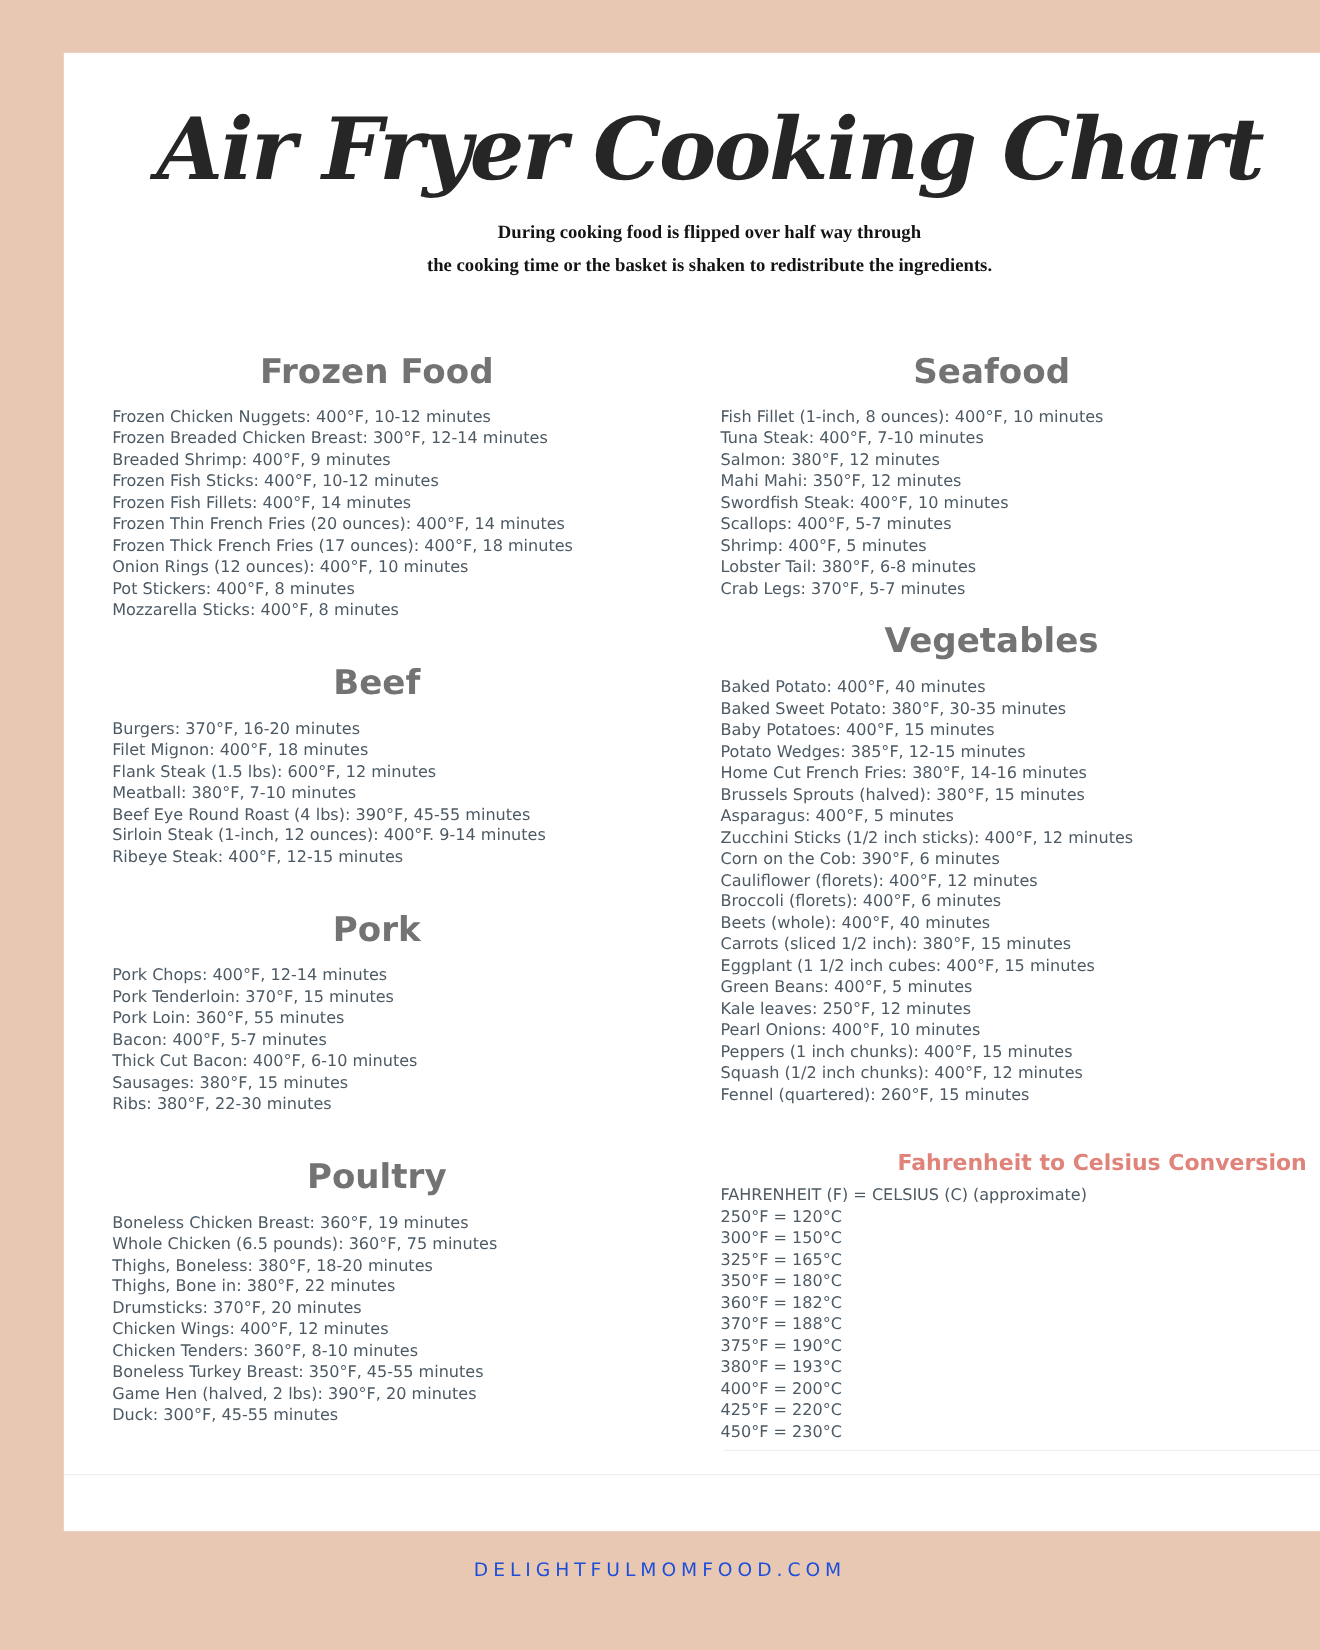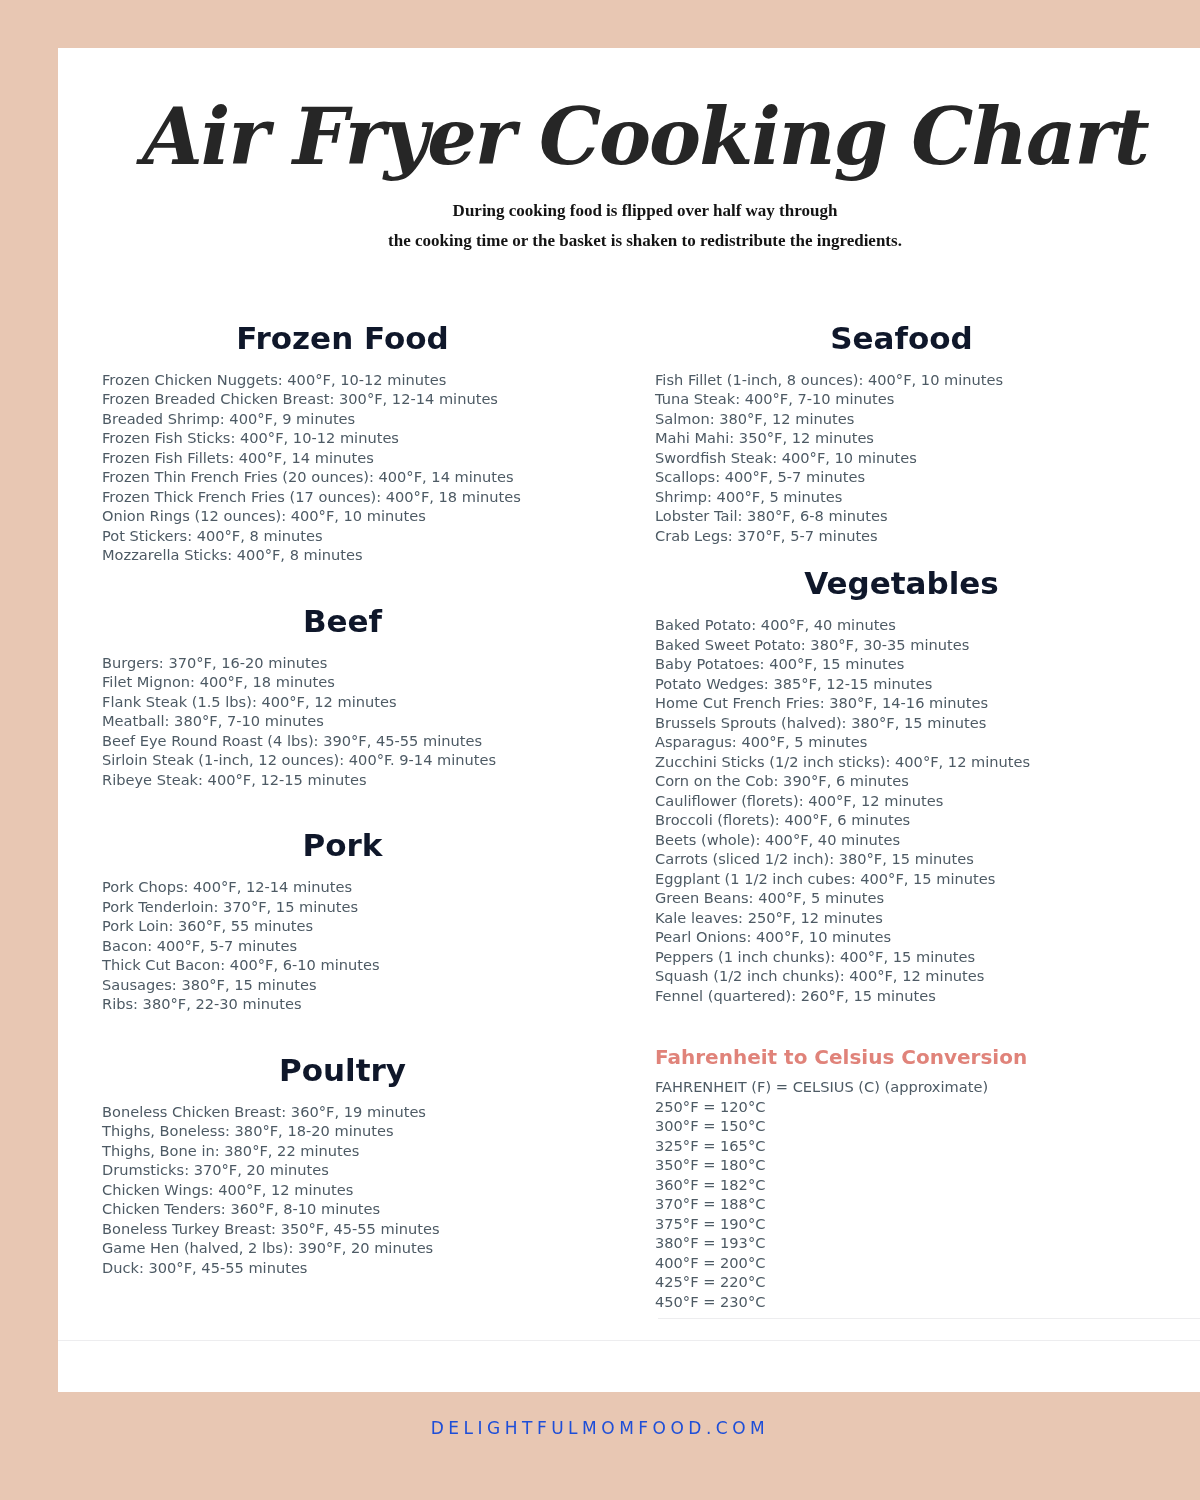--- a/index.html
+++ b/index.html
@@ -54,38 +54,38 @@
   }
   .col-left { padding-right: 22px; }
   .col-right { padding-left: 10px; }
   .section { margin-top: 38px; }
   .section:first-child { margin-top: 0; }
   .section-heading {
     font-family: "DejaVu Sans", sans-serif;
     font-weight: 700;
     font-size: 31px;
     line-height: 36px;
-    color: #0f172a;
+    color: #737373;
     text-align: center;
     margin: 0 40px 14px 0;
   }
   .items .line {
     font-size: 14.6px;
     line-height: 19.5px;
     color: #4d5a64;
     white-space: nowrap;
   }
   .conversion { margin-top: 40px; }
   .conversion-heading {
     font-family: "DejaVu Sans", sans-serif;
     font-weight: 700;
     font-size: 20px;
     line-height: 24px;
     color: #e0837a;
-    text-align: left;
+    text-align: right;
     margin: 0 0 8px;
   }
   .conversion-note {
     font-size: 14.6px;
     line-height: 19.5px;
     color: #4d5a64;
     white-space: nowrap;
   }
   .artifact-line {
     position: absolute;
@@ -136,21 +136,21 @@
             <div class="line">Pot Stickers: 400°F, 8 minutes</div>
             <div class="line">Mozzarella Sticks: 400°F, 8 minutes</div>
           </div>
       </div>
 
       <div class="section">
         <h2 class="section-heading">Beef</h2>
         <div class="items">
             <div class="line">Burgers: 370°F, 16-20 minutes</div>
             <div class="line">Filet Mignon: 400°F, 18 minutes</div>
-            <div class="line">Flank Steak (1.5 lbs): 400°F, 12 minutes</div>
+            <div class="line">Flank Steak (1.5 lbs): 600°F, 12 minutes</div>
             <div class="line">Meatball: 380°F, 7-10 minutes</div>
             <div class="line">Beef Eye Round Roast (4 lbs): 390°F, 45-55 minutes</div>
             <div class="line">Sirloin Steak (1-inch, 12 ounces): 400°F. 9-14 minutes</div>
             <div class="line">Ribeye Steak: 400°F, 12-15 minutes</div>
           </div>
       </div>
 
       <div class="section">
         <h2 class="section-heading">Pork</h2>
         <div class="items">
@@ -161,20 +161,21 @@
             <div class="line">Thick Cut Bacon: 400°F, 6-10 minutes</div>
             <div class="line">Sausages: 380°F, 15 minutes</div>
             <div class="line">Ribs: 380°F, 22-30 minutes</div>
           </div>
       </div>
 
       <div class="section">
         <h2 class="section-heading">Poultry</h2>
         <div class="items">
             <div class="line">Boneless Chicken Breast: 360°F, 19 minutes</div>
+            <div class="line">Whole Chicken (6.5 pounds): 360°F, 75 minutes</div>
             <div class="line">Thighs, Boneless: 380°F, 18-20 minutes</div>
             <div class="line">Thighs, Bone in: 380°F, 22 minutes</div>
             <div class="line">Drumsticks: 370°F, 20 minutes</div>
             <div class="line">Chicken Wings: 400°F, 12 minutes</div>
             <div class="line">Chicken Tenders: 360°F, 8-10 minutes</div>
             <div class="line">Boneless Turkey Breast: 350°F, 45-55 minutes</div>
             <div class="line">Game Hen (halved, 2 lbs): 390°F, 20 minutes</div>
             <div class="line">Duck: 300°F, 45-55 minutes</div>
           </div>
       </div>

